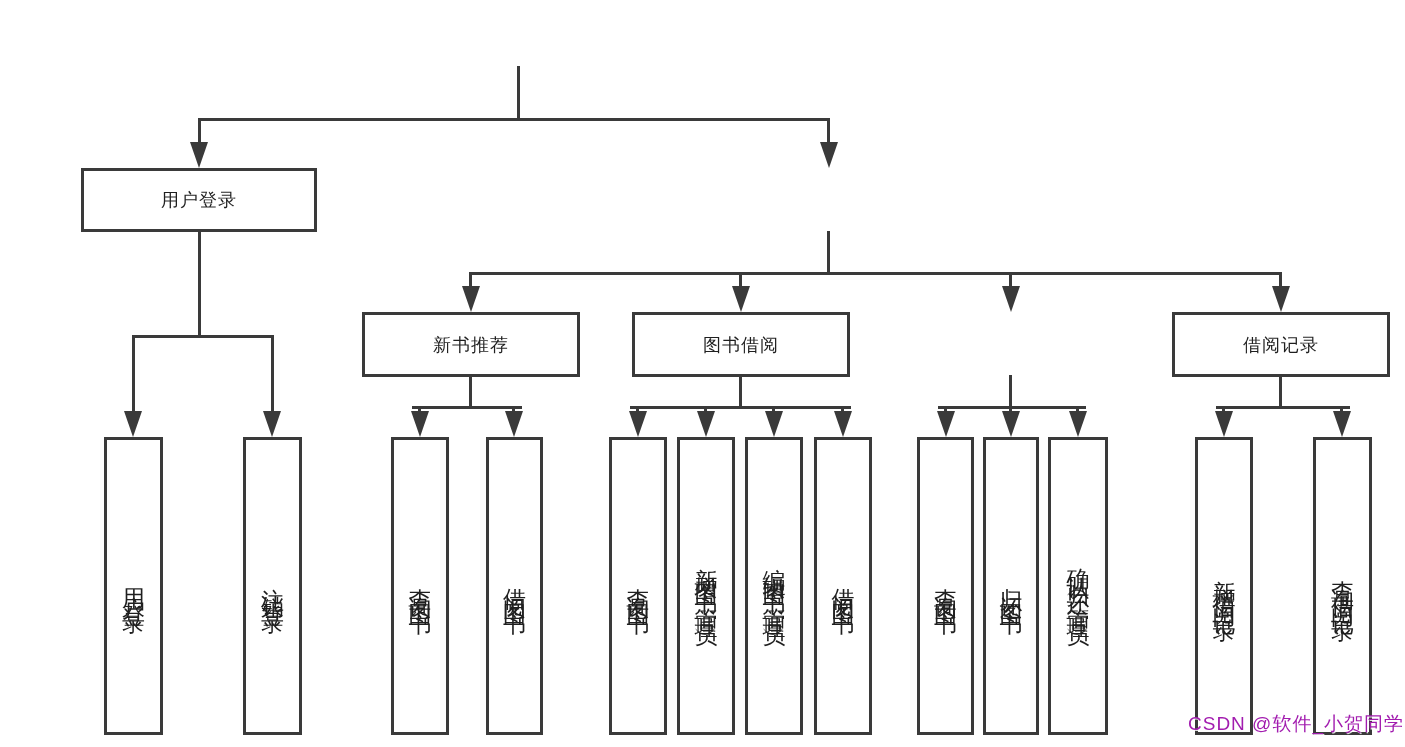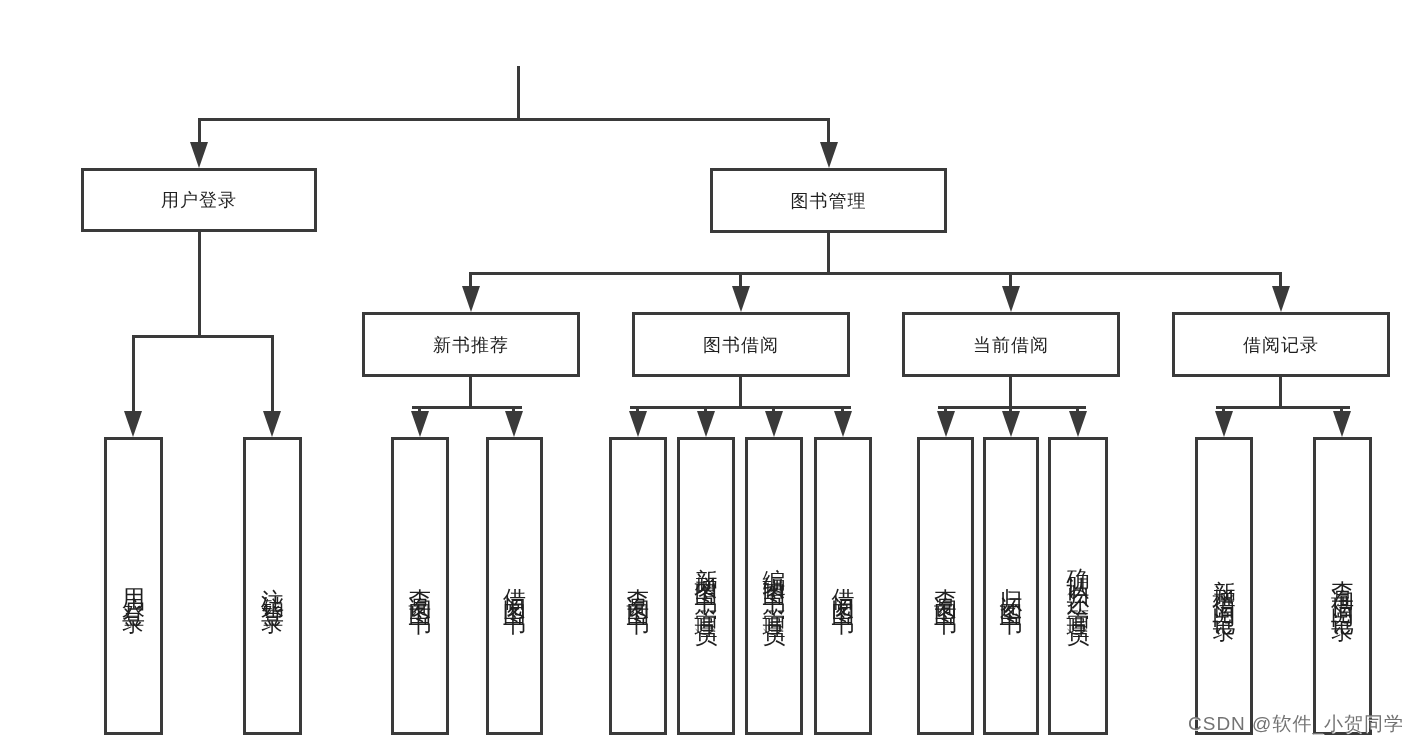--- a/index.html
+++ b/index.html
@@ -42,21 +42,21 @@
     position:absolute;width:0;height:0;
     border-left:9px solid transparent;
     border-right:9px solid transparent;
     border-top:26px solid var(--line);
   }
   
   .watermark{
     position:absolute;
     left:1188px;top:711px;
     font-size:19px;
-    color:#737373;
+    color:#a21caf;
     letter-spacing:1px;
     text-shadow:1px 1px 0 rgba(255,255,255,0.85);
     white-space:nowrap;
   }
 </style>
 </head>
 <body>
 
 <div class="canvas">
 
@@ -123,32 +123,26 @@
 
   <div class="vline" style="left:1222px;top:406px;height:10px"></div>
   <div class="ahead" style="left:1215px;top:411px"></div>
   <div class="vline" style="left:1340px;top:406px;height:10px"></div>
   <div class="ahead" style="left:1333px;top:411px"></div>
 
 
   <div class="node branch" style="left:81px;top:168px;width:236px;height:64px">
     <span>用户登录</span>
   </div>
-  <div class="node branch" style="left:710px;top:168px;width:237px;height:65px">
-    <span>图书管理</span>
-  </div>
 
   <div class="node branch" style="left:362px;top:312px;width:218px;height:65px">
     <span>新书推荐</span>
   </div>
   <div class="node branch" style="left:632px;top:312px;width:218px;height:65px">
     <span>图书借阅</span>
-  </div>
-  <div class="node branch" style="left:902px;top:312px;width:218px;height:65px">
-    <span>当前借阅</span>
   </div>
   <div class="node branch" style="left:1172px;top:312px;width:218px;height:65px">
     <span>借阅记录</span>
   </div>
 
   <div class="node leaf" style="left:104px;width:59px">
     <span class="vtext">用户登录</span>
   </div>
   <div class="node leaf" style="left:243px;width:59px">
     <span class="vtext">注销登录</span>

